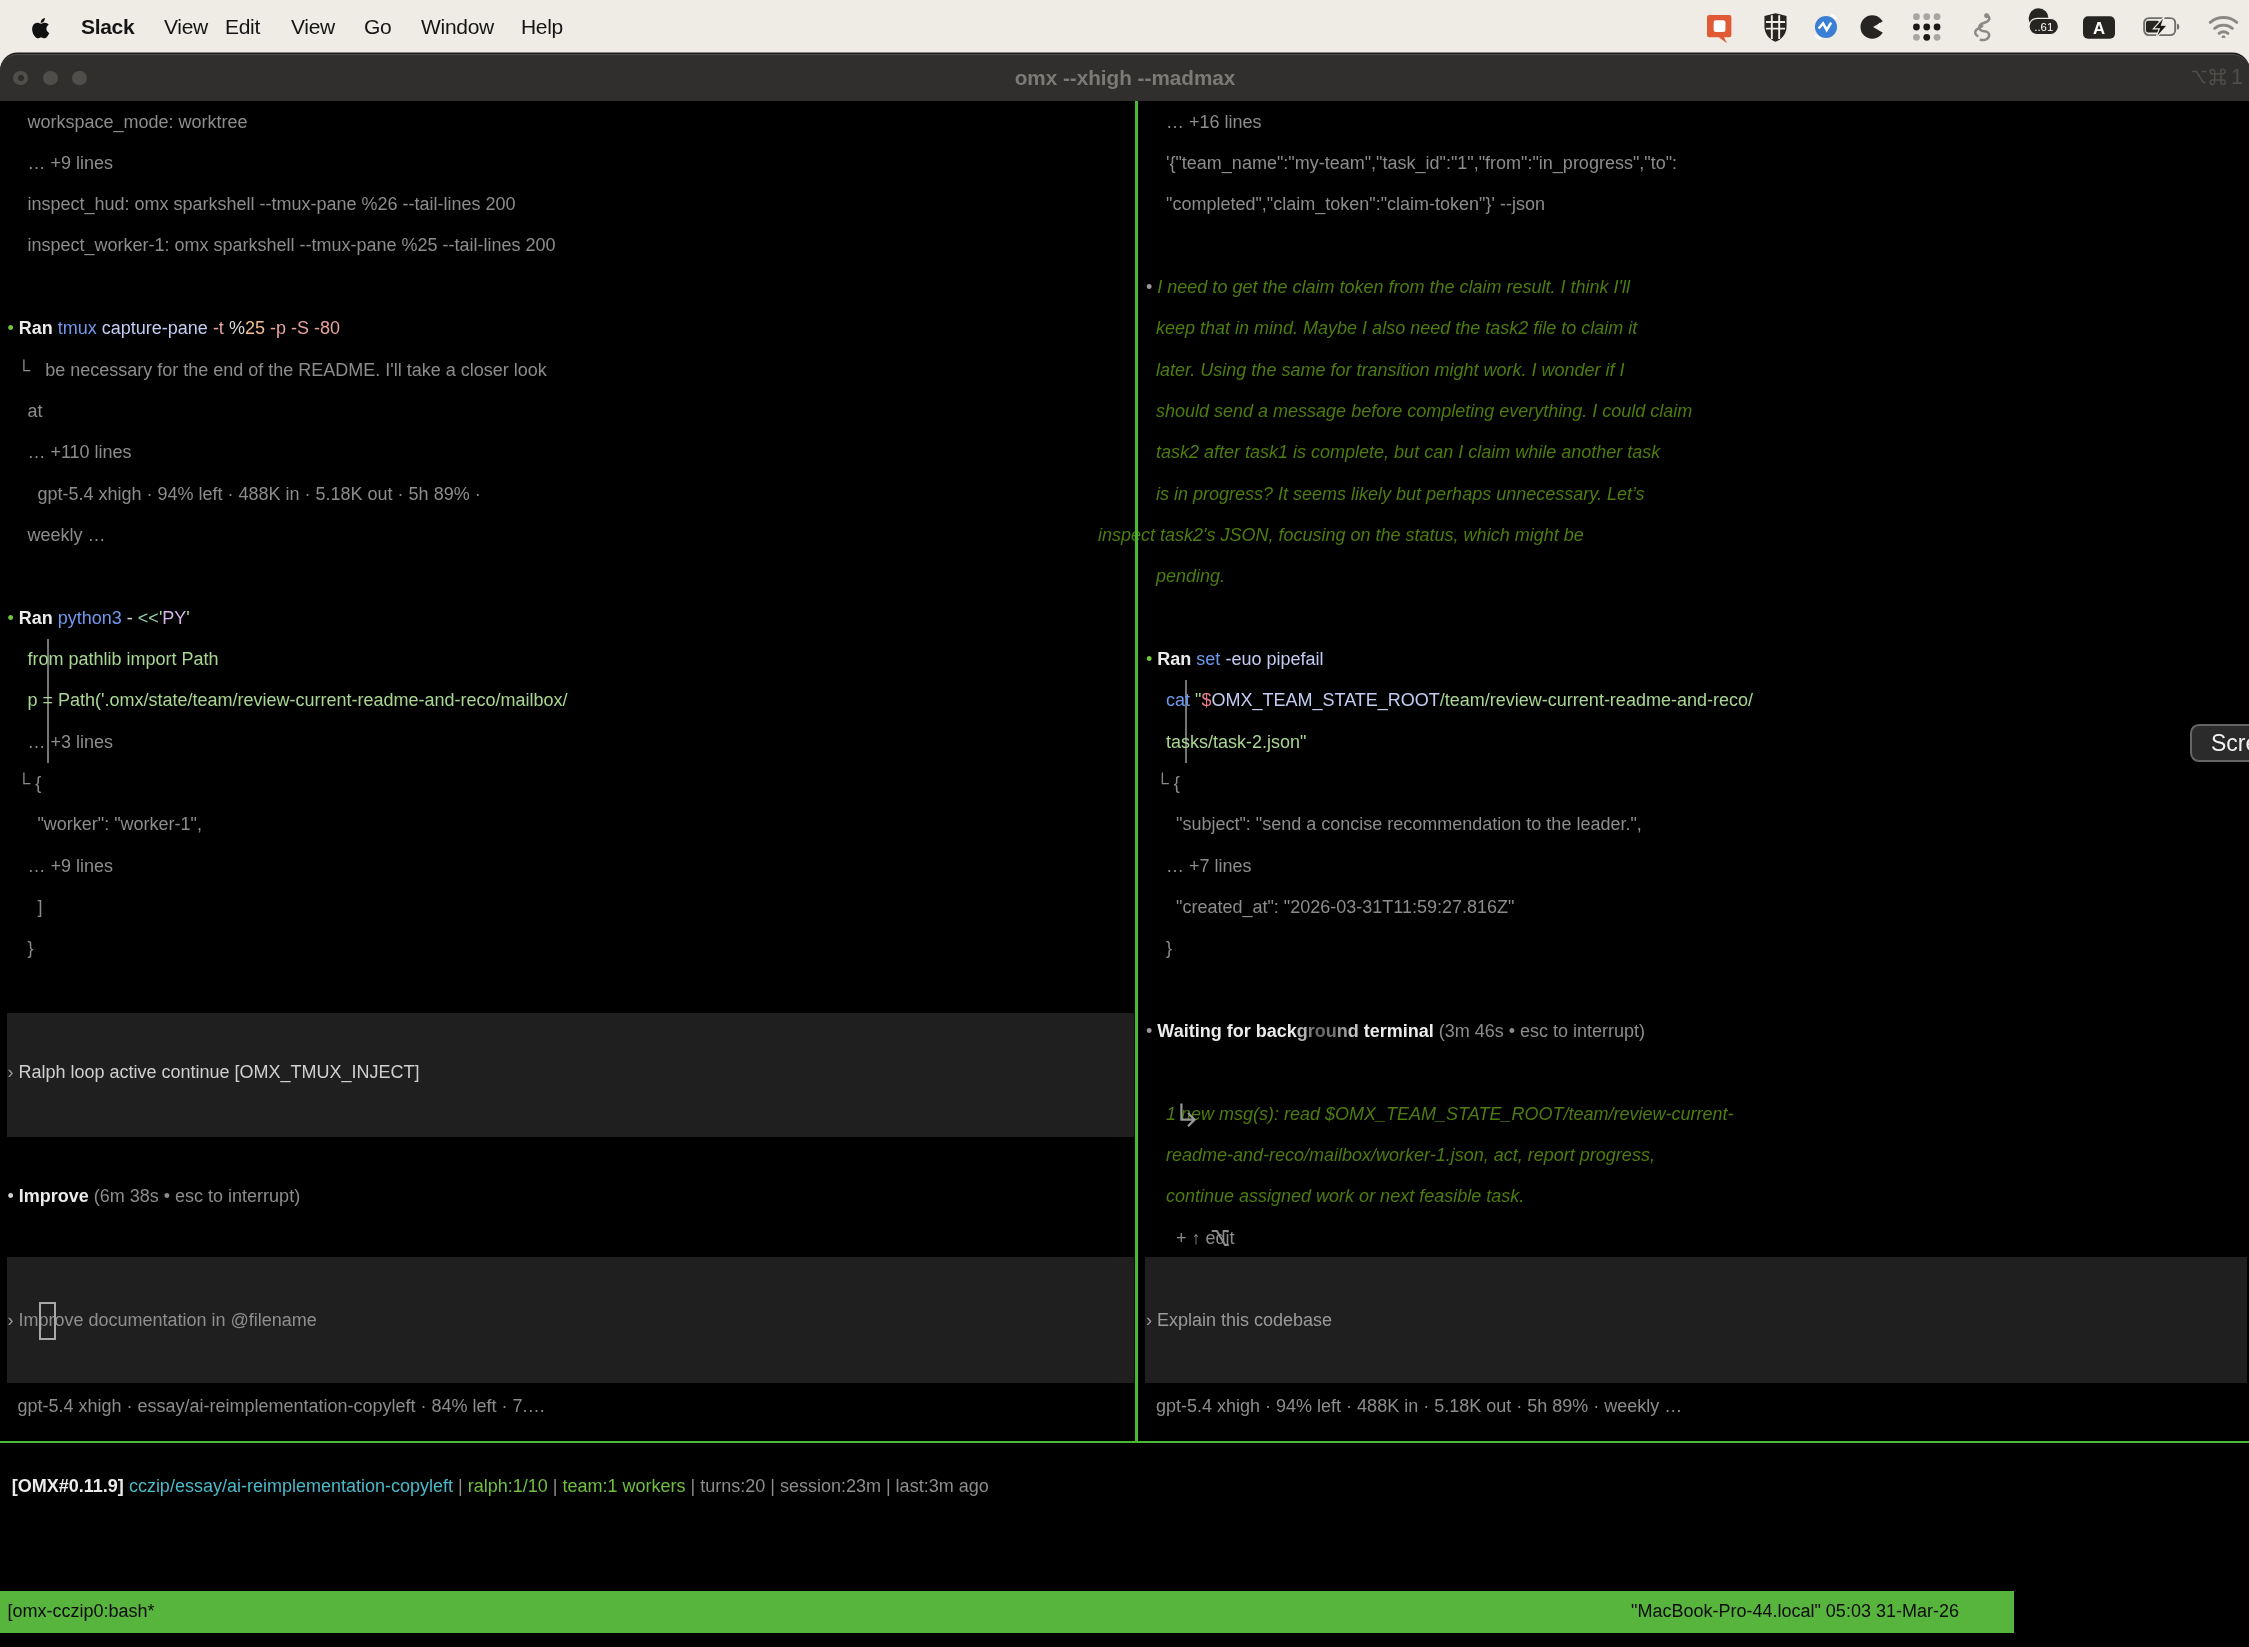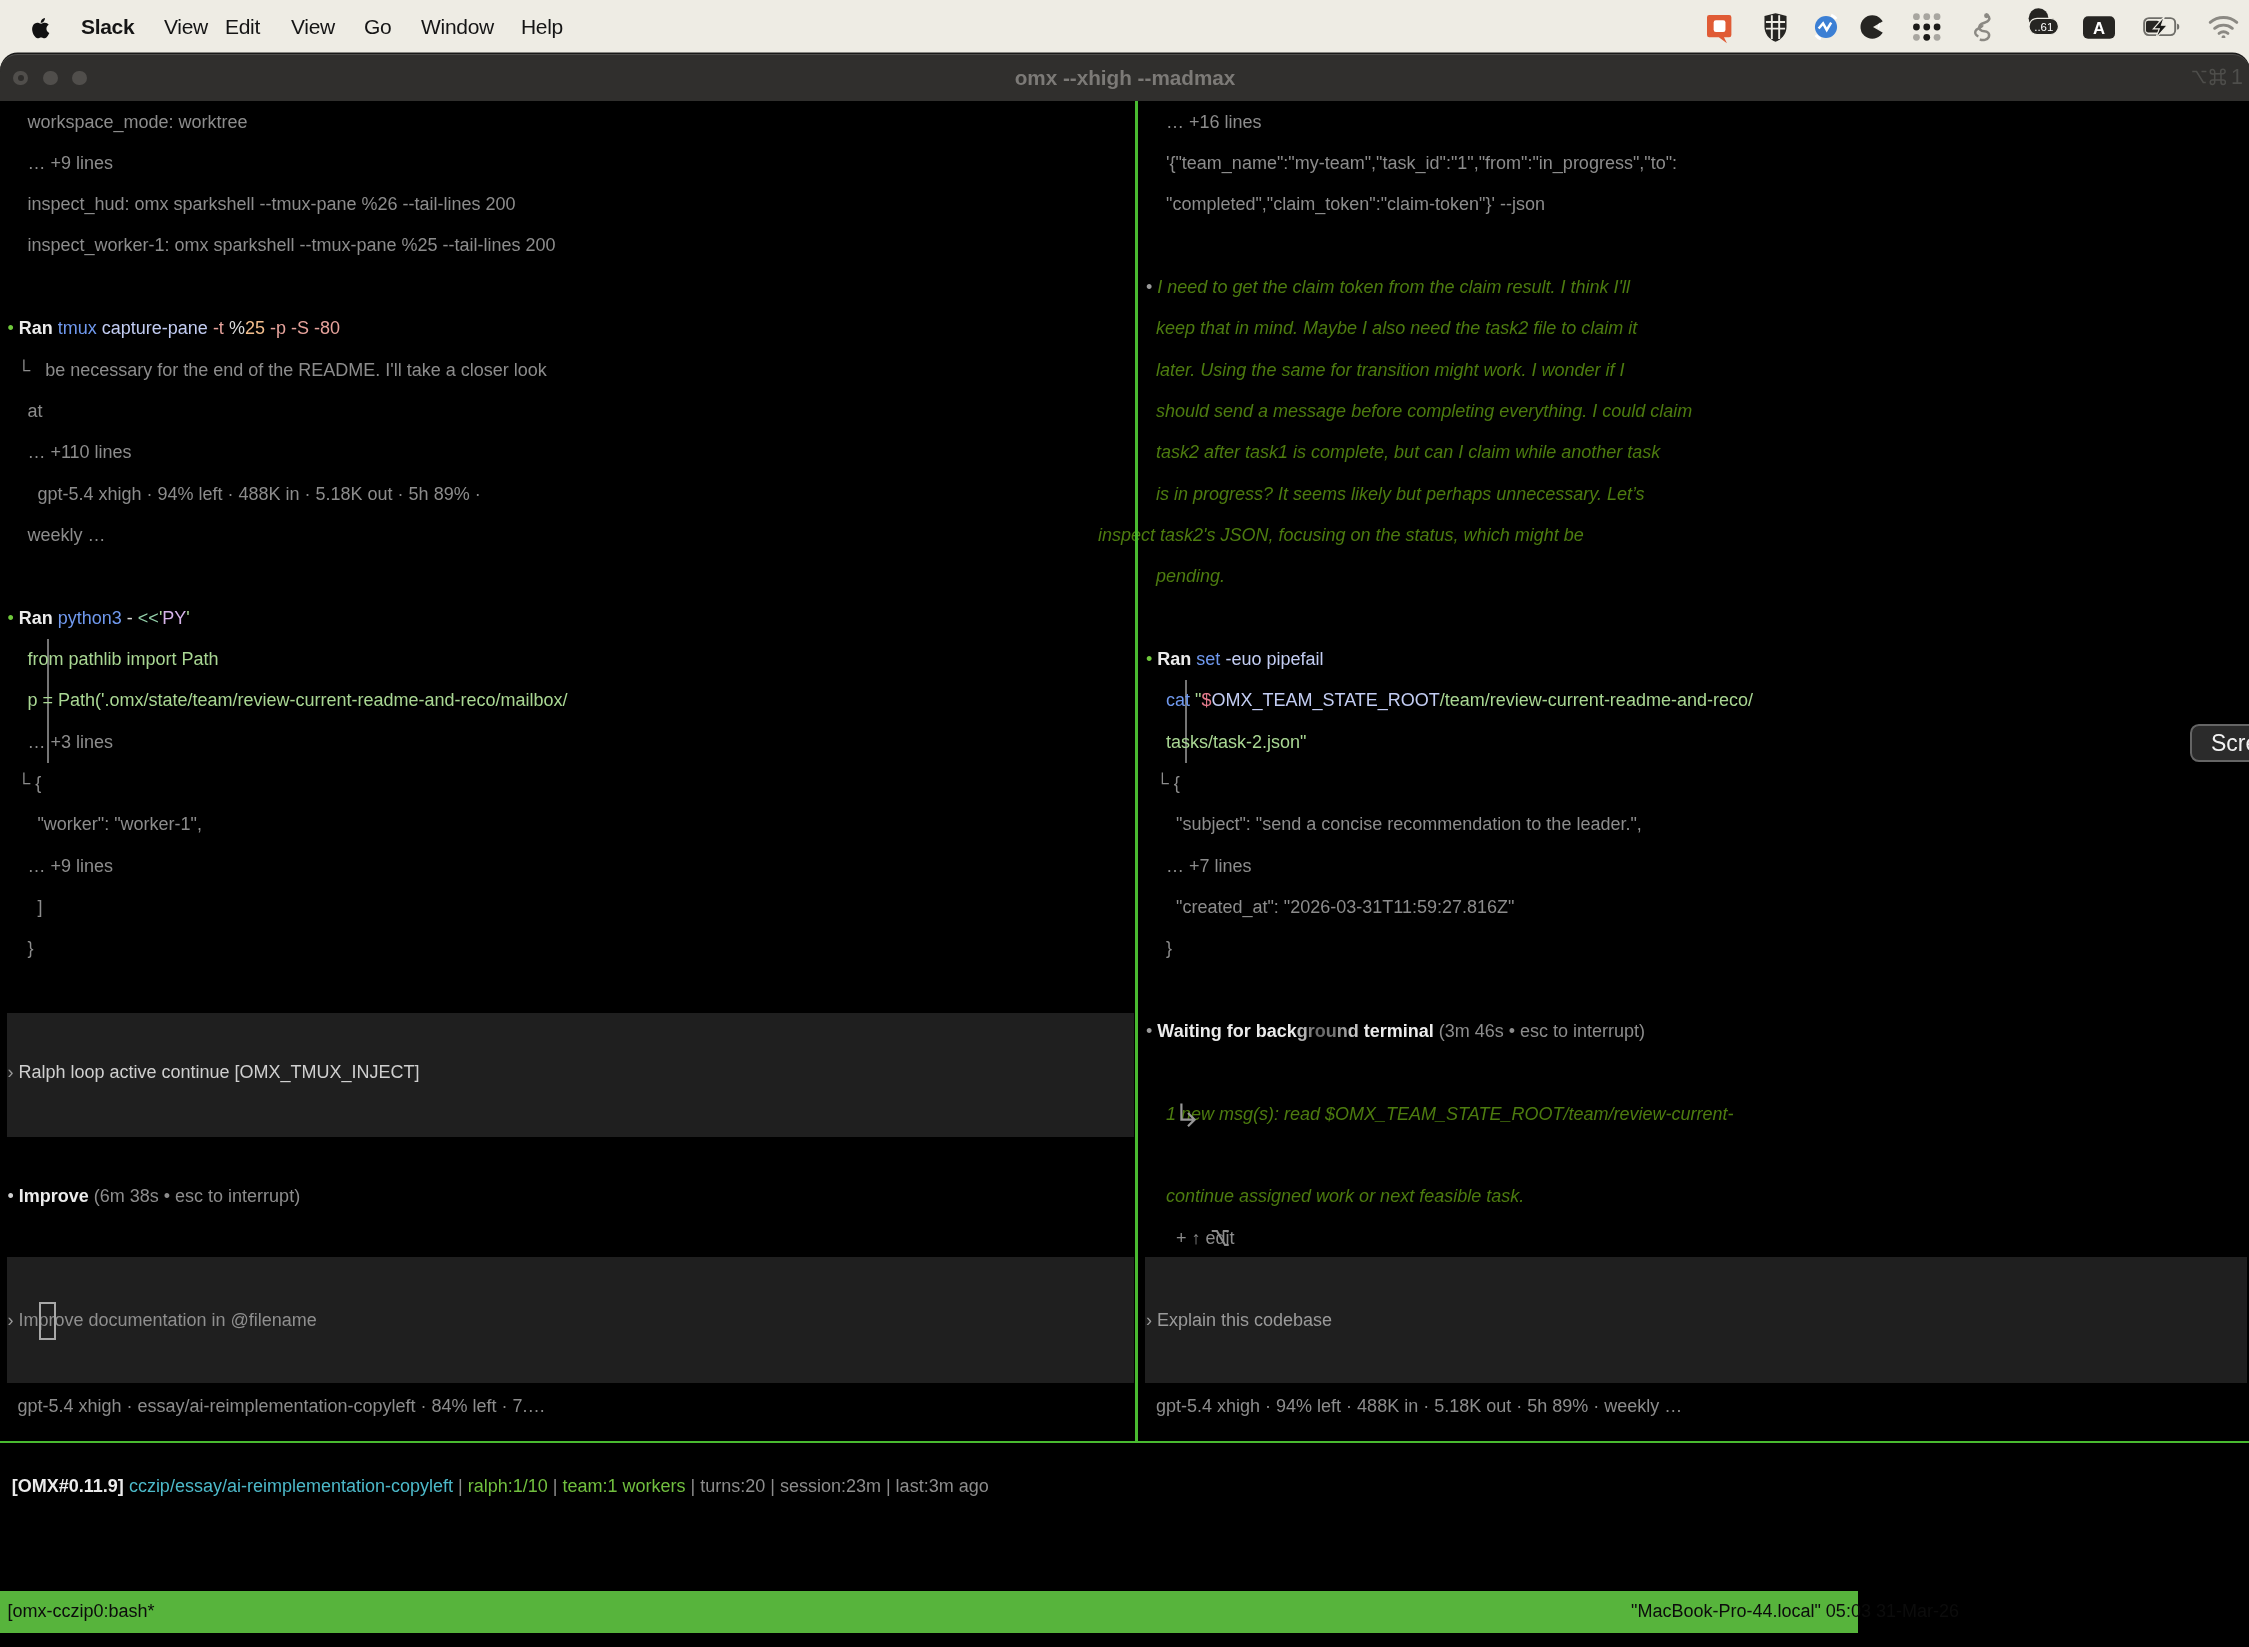--- a/index.html
+++ b/index.html
@@ -25,21 +25,21 @@
 .gb{color:#6fc83c}
 .cy{color:#4cb9c9}
 .hg{color:#71bf3f}
 .lt{color:#cfcfcf}
 .ph{color:#8f8f8f}
 .dg{color:#9a9a9a}
 .wh{color:#d9d9d9}
 .box{position:absolute;background:#1f1f1f}
 #divider{position:absolute;left:1135px;top:101px;width:3px;height:1341px;background:#49ba30}
 #hline{position:absolute;left:0;top:1441px;width:2250px;height:2.2px;background:#49ba30}
-#greenbar{position:absolute;left:0;top:1591px;width:1858px;height:42px;background:#57b43c}
+#greenbar{position:absolute;left:0;top:1591px;width:2014px;height:42px;background:#57b43c}
 #greenbar .r{color:#0c0c0c}
 #screbtn{position:absolute;left:2190px;top:724px;width:96px;height:38px;background:#2b2b2b;border:2.2px solid #656565;border-radius:8.9px;color:#f2f2f2;font-size:23px;line-height:34px;padding-left:19px}
 .ic{position:absolute}
 </style>
 </head>
 <body>
 <div id="menubar">
 <svg class="ic" style="left:29.5px;top:14px" width="21.4" height="26" viewBox="0 0 170 190">
       <path fill="#111" d="M150.37 149.25c-2.45 5.66-5.35 10.87-8.71 15.66-4.58 6.53-8.33 11.05-11.22 13.56-4.48 4.12-9.28 6.23-14.42 6.35-3.69 0-8.14-1.05-13.32-3.18-5.2-2.12-9.97-3.17-14.34-3.17-4.58 0-9.49 1.05-14.75 3.17-5.26 2.13-9.5 3.24-12.74 3.35-4.93.21-9.84-1.96-14.75-6.52-3.13-2.73-7.04-7.41-11.73-14.04-5.03-7.08-9.17-15.29-12.41-24.65-3.47-10.11-5.21-19.9-5.21-29.38 0-10.86 2.35-20.22 7.05-28.07 3.69-6.3 8.6-11.27 14.75-14.92s12.79-5.51 19.95-5.63c3.92 0 9.05 1.21 15.43 3.59 6.36 2.39 10.45 3.6 12.24 3.6 1.34 0 5.88-1.42 13.57-4.24 7.28-2.62 13.42-3.7 18.45-3.28 13.63 1.1 23.87 6.47 30.68 16.15-12.19 7.39-18.22 17.73-18.1 31 .11 10.34 3.86 18.94 11.23 25.77 3.34 3.17 7.07 5.62 11.22 7.36-.9 2.61-1.85 5.11-2.86 7.51zM119.11 26.24c0 8.1-2.96 15.67-8.86 22.67-7.12 8.32-15.73 13.13-25.07 12.38a25.22 25.22 0 0 1-.19-3.07c0-7.78 3.39-16.1 9.4-22.91 3-3.45 6.82-6.31 11.45-8.6 4.62-2.25 8.99-3.5 13.1-3.71.12 1.08.17 2.17.17 3.24z"></path>
     </svg>
@@ -179,20 +179,21 @@
 <div class="r" style="left:1146px;top:539px"><span class="gb">•</span> <span class="wb">Ran</span> <span class="bl">set</span> <span class="pw">-euo pipefail</span></div>
 <div class="r" style="left:1146px;top:580px">    <span class="bl">cat</span> <span class="gn">"</span><span class="pk">$</span><span class="pw">OMX_TEAM_STATE_ROOT</span><span class="gn">/team/review-current-readme-and-reco/</span></div>
 <div class="r" style="left:1146px;top:622px">    <span class="gn">tasks/task-2.json"</span></div>
 <div class="r" style="left:1146px;top:663px">  └ {</div>
 <div class="r" style="left:1146px;top:704px">      "subject": "send a concise recommendation to the leader.",</div>
 <div class="r" style="left:1146px;top:746px">    … +7 lines</div>
 <div class="r" style="left:1146px;top:787px">      "created_at": "2026-03-31T11:59:27.816Z"</div>
 <div class="r" style="left:1146px;top:828px">    }</div>
 <div class="r" style="left:1146px;top:911px"><span class="dg">•</span> <span class="wb">Waiting for back</span><span style="color:#b2b2b2;font-weight:bold">g</span><span style="color:#7e7e7e;font-weight:bold">r</span><span style="color:#6a6a6a;font-weight:bold">o</span><span style="color:#757575;font-weight:bold">u</span><span style="color:#9a9a9a;font-weight:bold">n</span><span style="color:#c4c4c4;font-weight:bold">d</span><span class="wb"> terminal</span> (3m 46s • esc to interrupt)</div>
 <div class="r it" style="left:1146px;top:994px">    1 new msg(s): read $OMX_TEAM_STATE_ROOT/team/review-current-</div>
+<div class="r it" style="left:1146px;top:1035px">    readme-and-reco/mailbox/worker-1.json, act, report progress,</div>
 <div class="r it" style="left:1146px;top:1076px">    continue assigned work or next feasible task.</div>
 <div class="r" style="left:1146px;top:1118px">      + ↑ edit</div>
 <div class="r dg" style="left:1146px;top:1200px">› Explain this codebase</div>
 <div class="r" style="left:1146px;top:1286px">  gpt-5.4 xhigh · 94% left · 488K in · 5.18K out · 5h 89% · weekly …</div>
 <svg style="position:absolute;left:1177px;top:1002px" width="22" height="25" viewBox="0 0 30 34">
       <path d="M6 2v22h16M15 15l9 9-9 9" stroke="#979797" stroke-width="3" fill="none"></path>
     </svg>
 <svg style="position:absolute;left:1211px;top:1128px" width="18.5" height="20" viewBox="0 0 25 27">
       <path d="M1 4h7l11 19h5M16 4h8" stroke="#8c8c8c" stroke-width="2.8" fill="none"></path>
     </svg>

